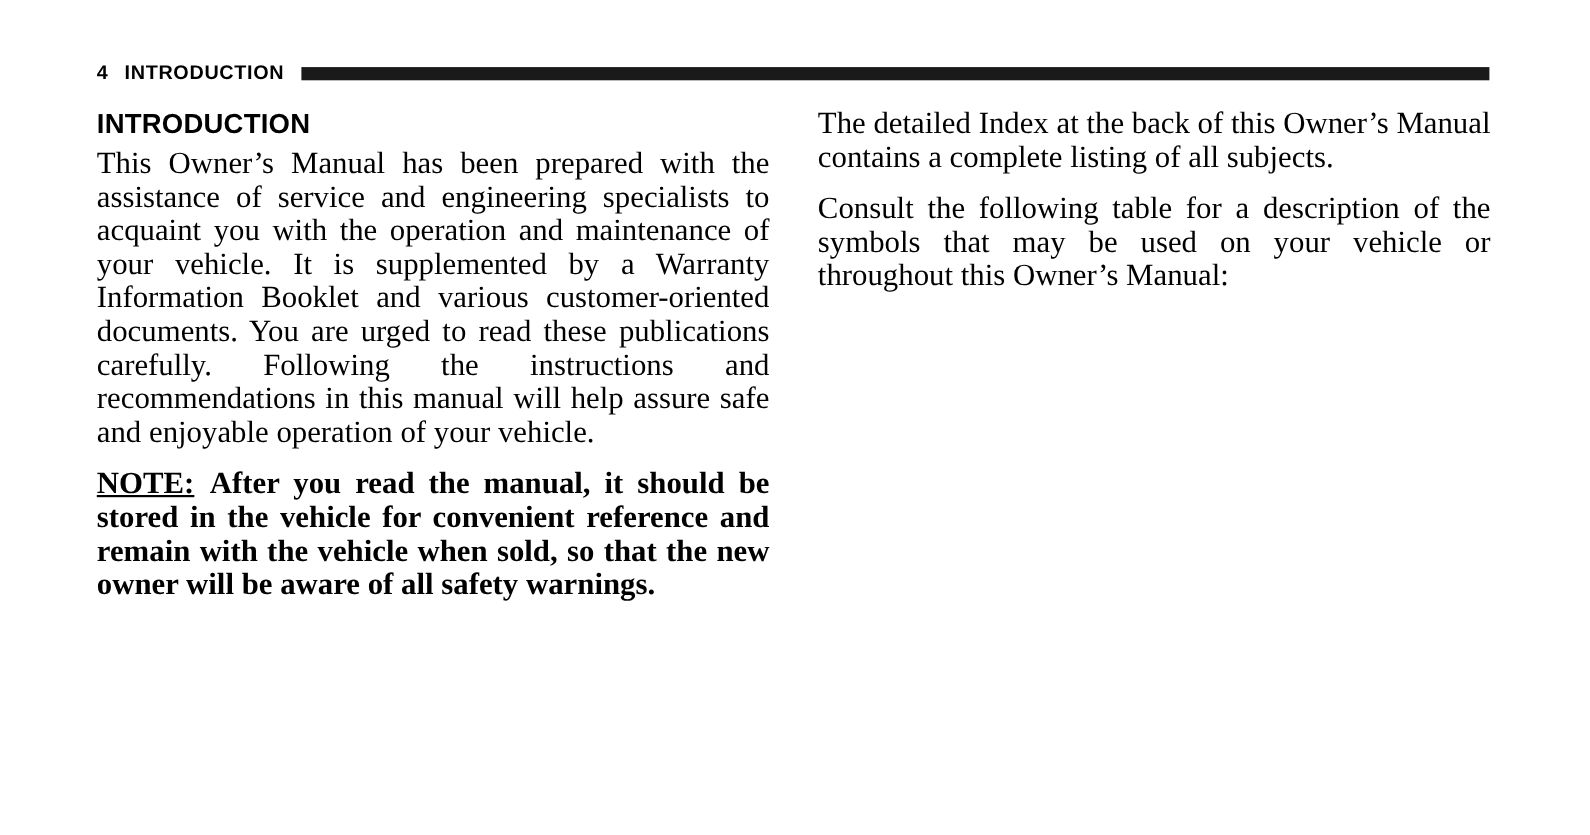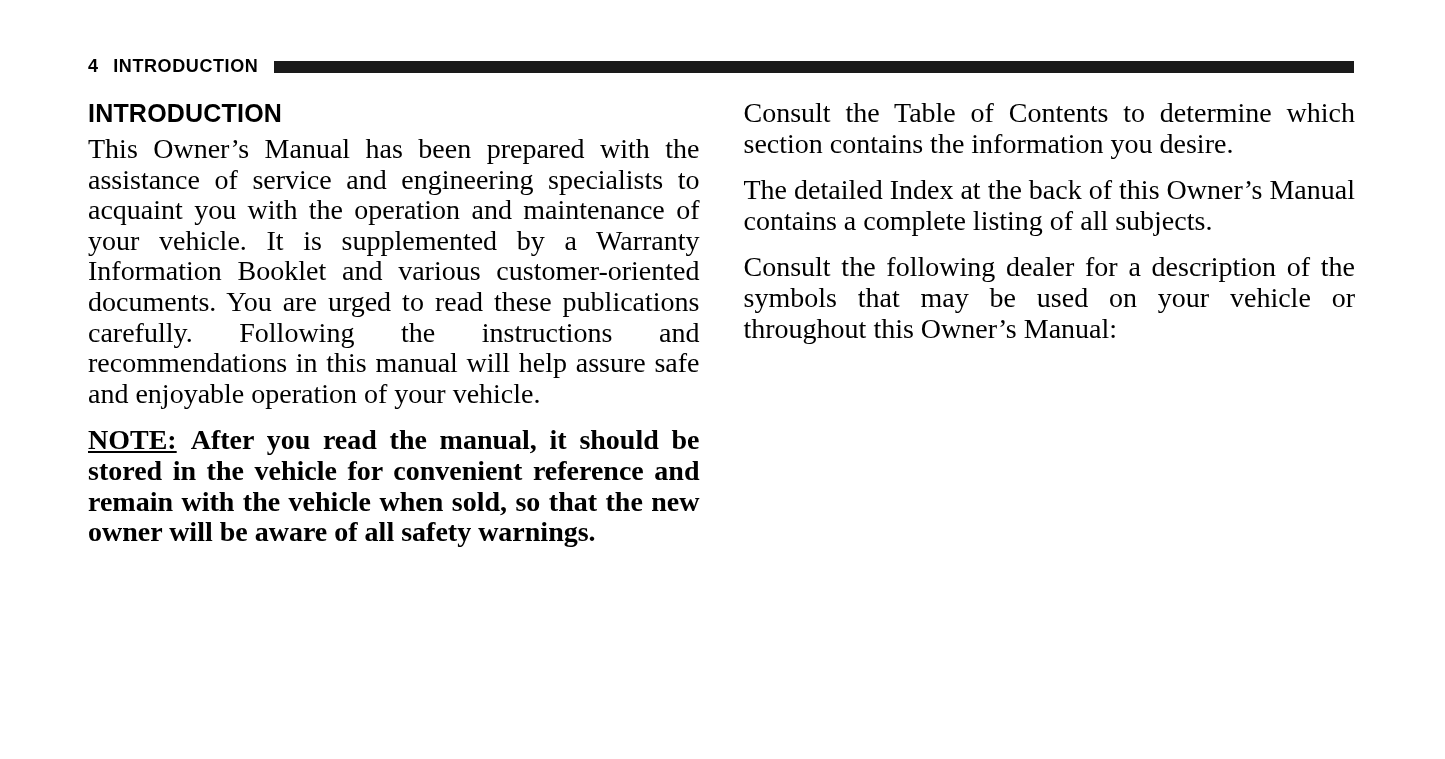--- a/index.html
+++ b/index.html
@@ -116,19 +116,18 @@
 
     <div class="column">
       <h2 class="col-heading">INTRODUCTION</h2>
       <p class="body">This Owner’s Manual has been prepared with the assistance of service and engineering specialists to acquaint you with the operation and maintenance of your vehicle. It is supplemented by a Warranty Information Booklet and various customer-oriented documents. You are urged to read these publications carefully. Following the instructions and recommendations in this manual will help assure safe and enjoyable operation of your vehicle.</p>
       <p class="body note">
         <span class="note-label">NOTE:</span><span class="note-gap"></span><span>After you read the manual, it should be stored in the vehicle for convenient reference and remain with the vehicle when sold, so that the new owner will be aware of all safety warnings.</span>
       </p>
     </div>
 
     <div class="column">
-      <p class="body tight">Consult the Table of Contents to determine which section contains the information you desire.</p>
       <p class="body tight">The detailed Index at the back of this Owner’s Manual contains a complete listing of all subjects.</p>
-      <p class="body">Consult the following dealer for a description of the symbols that may be used on your vehicle or throughout this Owner’s Manual:</p>
+      <p class="body">Consult the following table for a description of the symbols that may be used on your vehicle or throughout this Owner’s Manual:</p>
     </div>
 
   </div>
 </div>
 
 </body></html>

